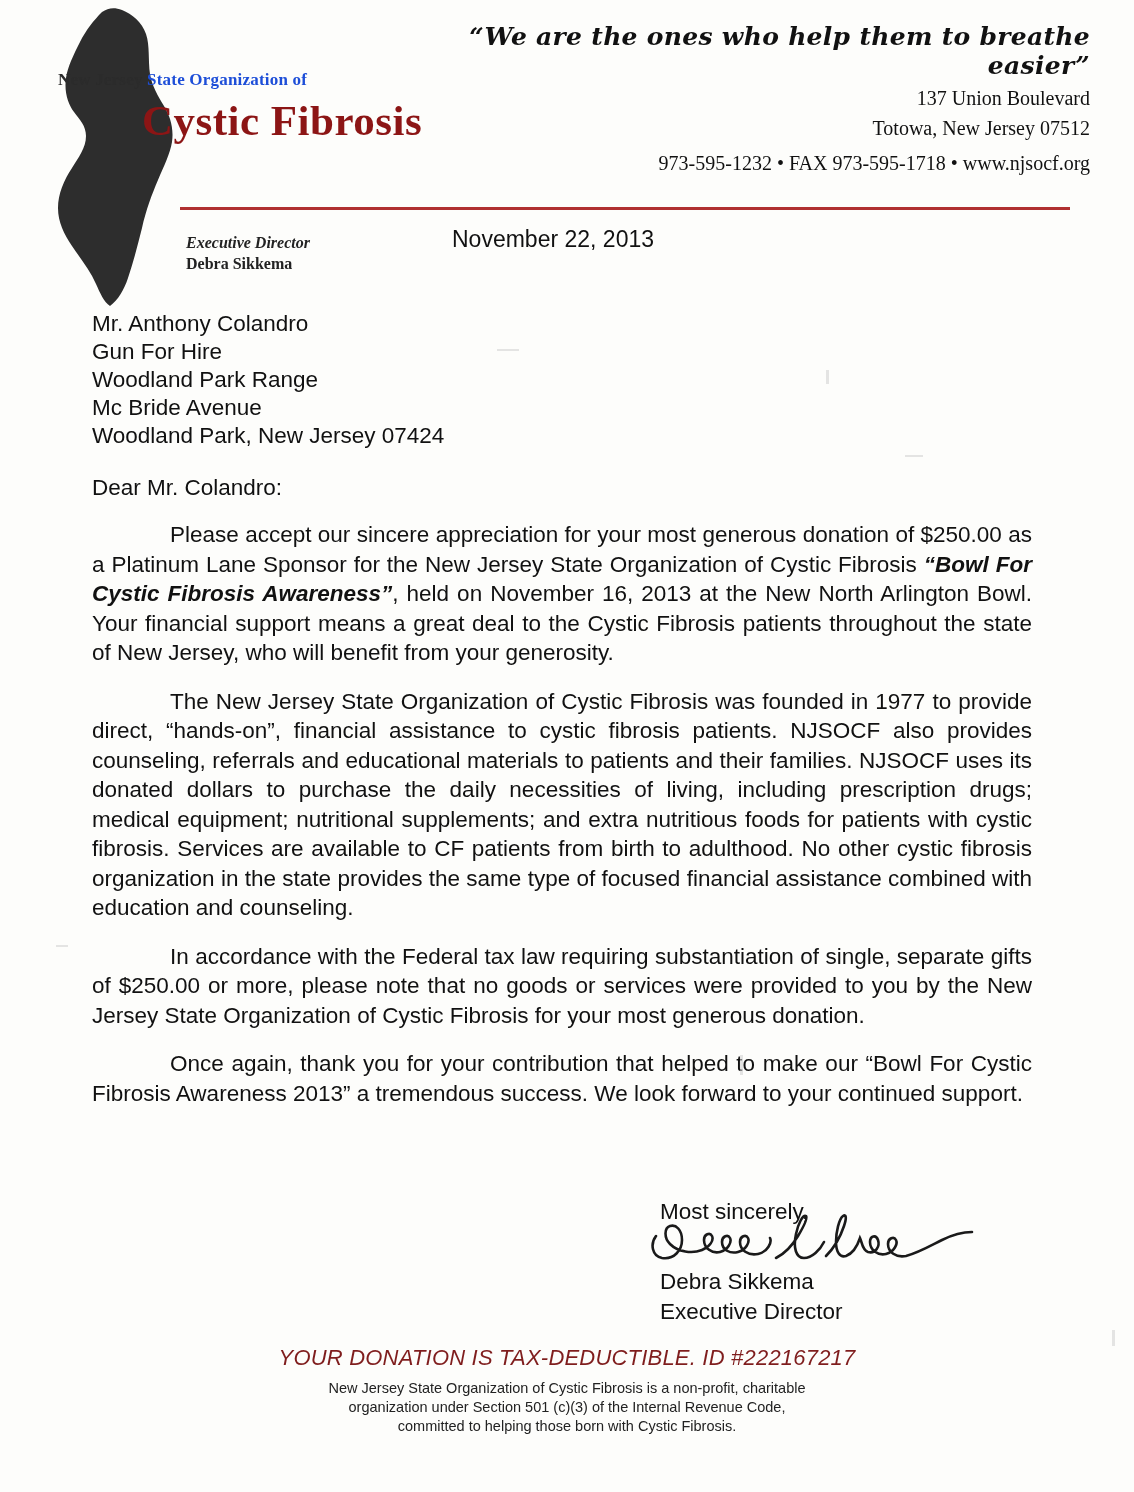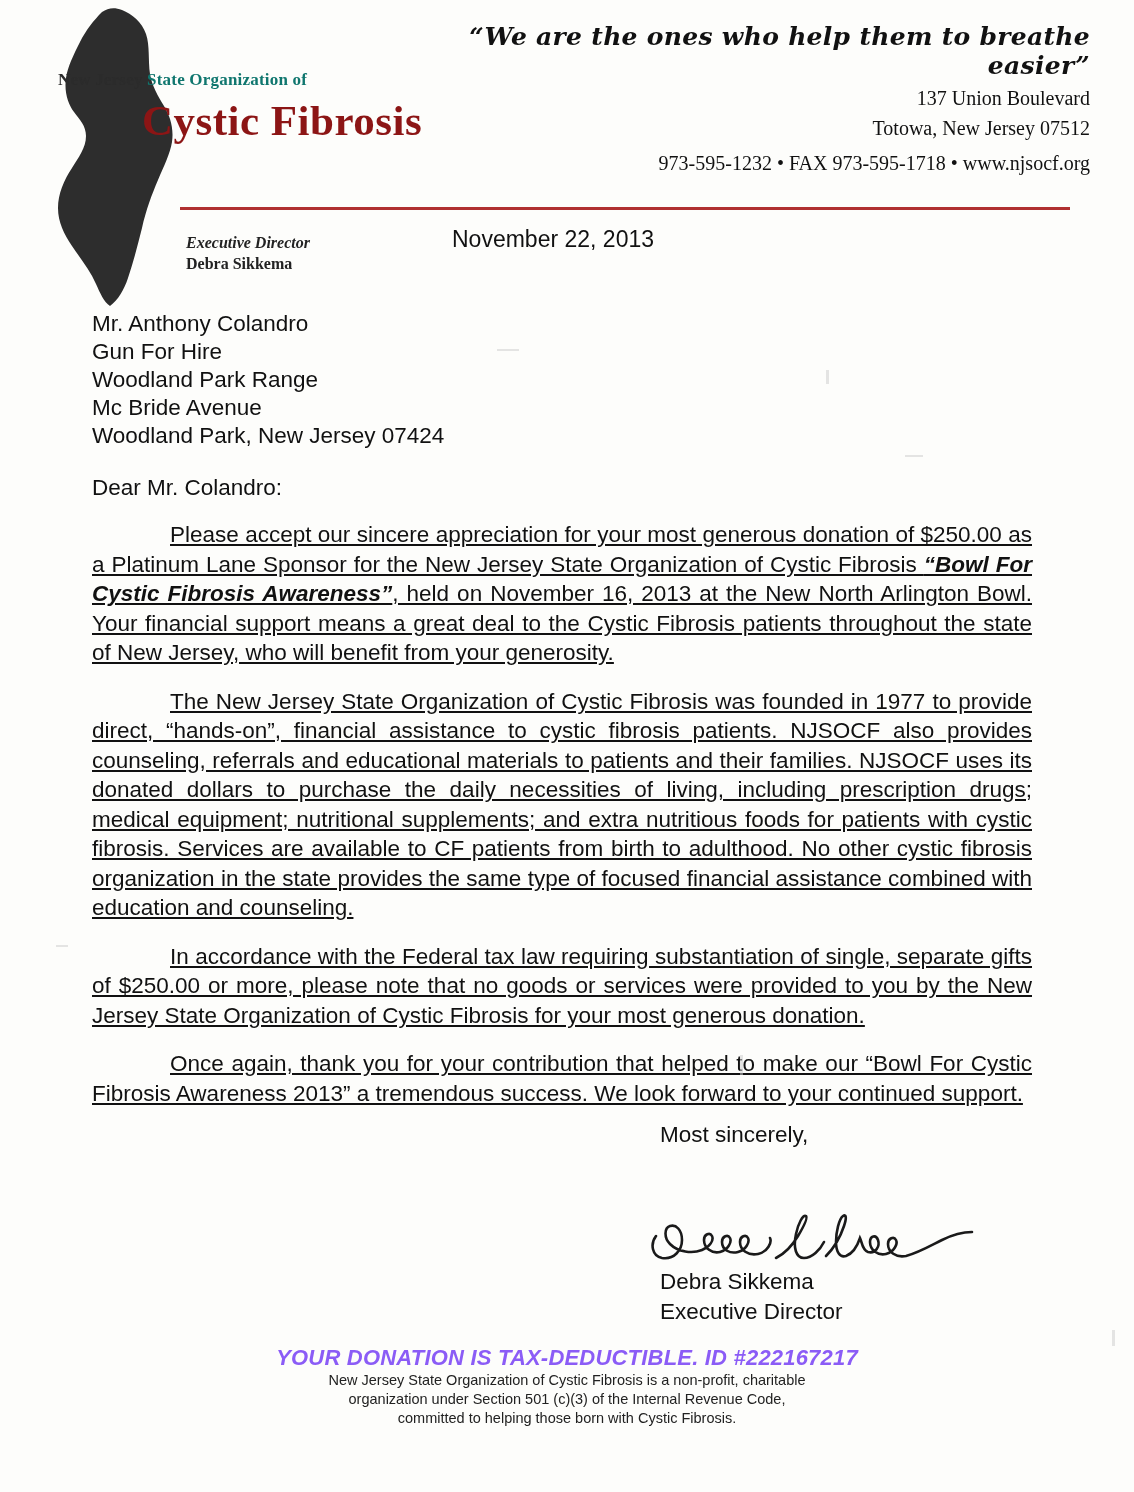--- a/index.html
+++ b/index.html
@@ -37,21 +37,21 @@
     font-family: "Liberation Serif", serif;
     font-size: 17px;
     font-weight: bold;
     letter-spacing: 0.2px;
   }
   .org-line1 .nj {
     color: #2b2b2b;
     margin-top: 32px;
   }
   .org-line1 .soo {
-    color: #0f766e;
+    color: #1d4ed8;
   }
   .org-line2 {
     font-family: "Liberation Serif", serif;
     font-size: 43px;
     font-weight: bold;
     color: #8c1515;
     margin-top: 6px;
     margin-left: 48px;
     letter-spacing: 0.5px;
     text-align: center;
@@ -139,33 +139,32 @@
   }
   .body-text {
     position: absolute;
     left: 92px;
     top: 520px;
     width: 940px;
     font-size: 22.5px;
     line-height: 29.5px;
     text-align: justify;
     color: #111;
-    text-decoration: underline;
   }
   .body-text p {
     margin: 0 0 19px 0;
     text-indent: 78px;
   }
   .body-text p:last-child { margin-bottom: 0; }
   .bi { font-weight: bold; font-style: italic; }
 
   .closing {
     position: absolute;
     left: 660px;
-    top: 1120px;
+    top: 1197px;
     font-size: 22.5px;
     line-height: 30px;
     color: #111;
   }
   .signature {
     position: absolute;
     left: 648px;
     top: 1212px;
     width: 330px;
     height: 62px;
@@ -182,28 +181,29 @@
   
   .footer {
     position: absolute;
     left: 0;
     top: 1345px;
     width: 1134px;
     text-align: center;
   }
   .footer-head {
     font-size: 22px;
-    font-weight: bold;
+    font-weight: normal;
     font-style: italic;
-    color: #8b5cf6;
+    color: #7f1d1d;
     letter-spacing: 0.2px;
   }
   .footer-sub {
     font-size: 14.5px;
     line-height: 19px;
+    margin-top: 8px;
     color: #222;
   }
 
   
   .speck {
     position: absolute;
     background: #cfcfcf;
     opacity: 0.55;
   }
 </style>

